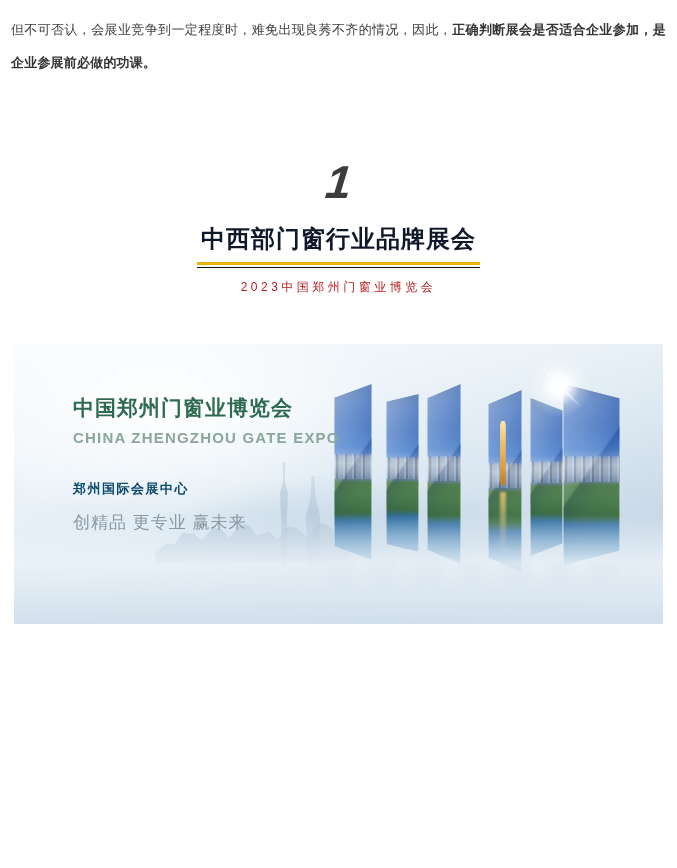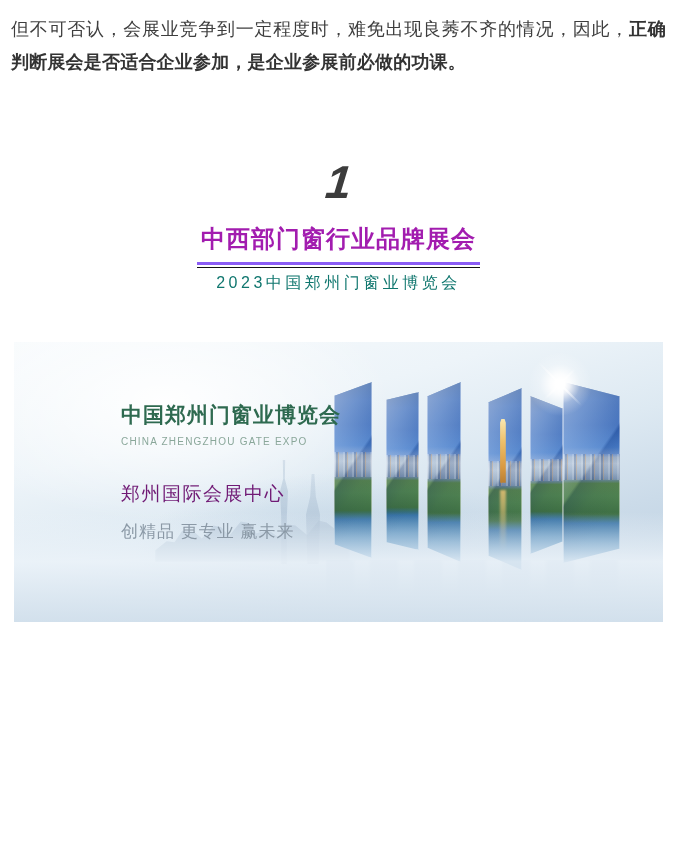--- a/index.html
+++ b/index.html
@@ -6,44 +6,44 @@
   html,body { background:#ffffff; }
   body {
     width:677px; min-height:868px; margin:0 auto;
     font-family:"Liberation Sans","DejaVu Sans",sans-serif;
     color:#3e3e3e;
   }
   .page { width:677px; padding-top:13px; background:#fff; overflow:hidden; }
 
   
   .para {
-    padding:0 11px; font-size:18px; line-height:33px;
+    padding:0 11px; font-size:13px; line-height:33px;
     text-align:justify; color:#3e3e3e; letter-spacing:0.2px;
   }
   .para strong { font-weight:700; color:#333; }
   .para + .para { margin-top:26px; }
 
   
   .section-head { text-align:center; margin-top:80px; margin-bottom:48px; }
   .section-number {
     font-size:46px; font-weight:700; font-style:italic; color:#3c3c3c;
     line-height:1; transform:skewX(-6deg); display:inline-block;
   }
   .section-title-wrap { margin-top:18px; }
   .section-title {
     display:inline-block; position:relative;
-    font-size:24px; font-weight:700; color:#a21caf; letter-spacing:1px;
-    padding:0 4px 7px 4px; border-bottom:3px solid #8b5cf6;
+    font-size:24px; font-weight:700; color:#0f172a; letter-spacing:1px;
+    padding:0 4px 7px 4px; border-bottom:3px solid #eab308;
   }
   .section-title::after {
     content:""; position:absolute; left:0; right:0; bottom:-6px;
     height:1.5px; background:#111;
   }
   .section-subtitle {
-    margin-top:8px; font-size:16px; color:#0f766e; letter-spacing:3.5px;
+    margin-top:14px; font-size:12px; color:#b91c1c; letter-spacing:3.5px;
   }
 
   
   .banner {
     position:relative; width:649px; height:280px; margin:26px 14px 6px 14px;
     overflow:hidden; background:#e8f1f7;
   }
   .b-base {
     position:absolute; inset:0;
     background:linear-gradient(165deg,#f8fbfd 0%,#edf4f9 30%,#dde9f2 52%,#cbdbe9 72%,#c2d4e4 85%,#cfdeea 100%);
@@ -139,24 +139,24 @@
       rgba(110,145,185,0.35) 0 28px, rgba(205,222,236,0.12) 28px 44px);
     -webkit-mask-image:linear-gradient(180deg,rgba(0,0,0,0.8),transparent);
     mask-image:linear-gradient(180deg,rgba(0,0,0,0.8),transparent);
     filter:blur(1.5px);
   }
   .fog-bottom {
     position:absolute; left:0; right:0; bottom:0; height:110px;
     background:linear-gradient(180deg, rgba(240,246,250,0) 0%, rgba(236,243,249,0.85) 45%, rgba(210,224,236,0.95) 100%);
   }
   
-  .banner-text { position:absolute; left:59px; top:59px; z-index:4;margin-left:48px; }
+  .banner-text { position:absolute; left:59px; top:50px; z-index:4; }
   .banner-title { font-size:21px; font-weight:700; color:#2e6a50; letter-spacing:1px; }
-  .banner-subtitle { margin-top:7px; font-size:10px; color:#8aa79a; letter-spacing:1.2px; }
-  .banner-venue { margin-top:34px; font-size:19px; font-weight:400; color:#701a75; letter-spacing:1.5px; }
+  .banner-subtitle { margin-top:7px; font-size:15px; color:#8aa79a; letter-spacing:1.2px;font-weight:bold; }
+  .banner-venue { margin-top:34px; font-size:13px; font-weight:700; color:#0c4a6e; letter-spacing:1.5px; }
   .banner-slogan { margin-top:13px; font-size:17px; color:#8b99a6; letter-spacing:1px; }
 </style>
 </head>
 <body>
 
 <div class="page">
 
   <p class="para"><span>但不可否认，会展业竞争到一定程度时，难免出现良莠不齐的情况，因此，</span><strong>正确判断展会是否适合企业参加，是企业参展前必做的功课。</strong></p>
 
   <div class="section-head">

